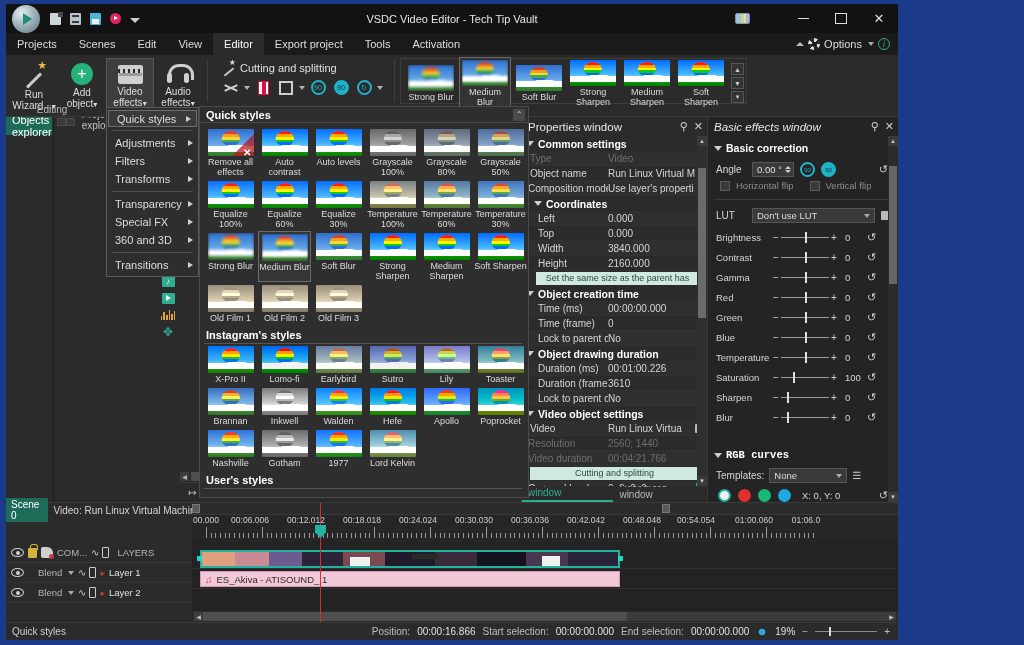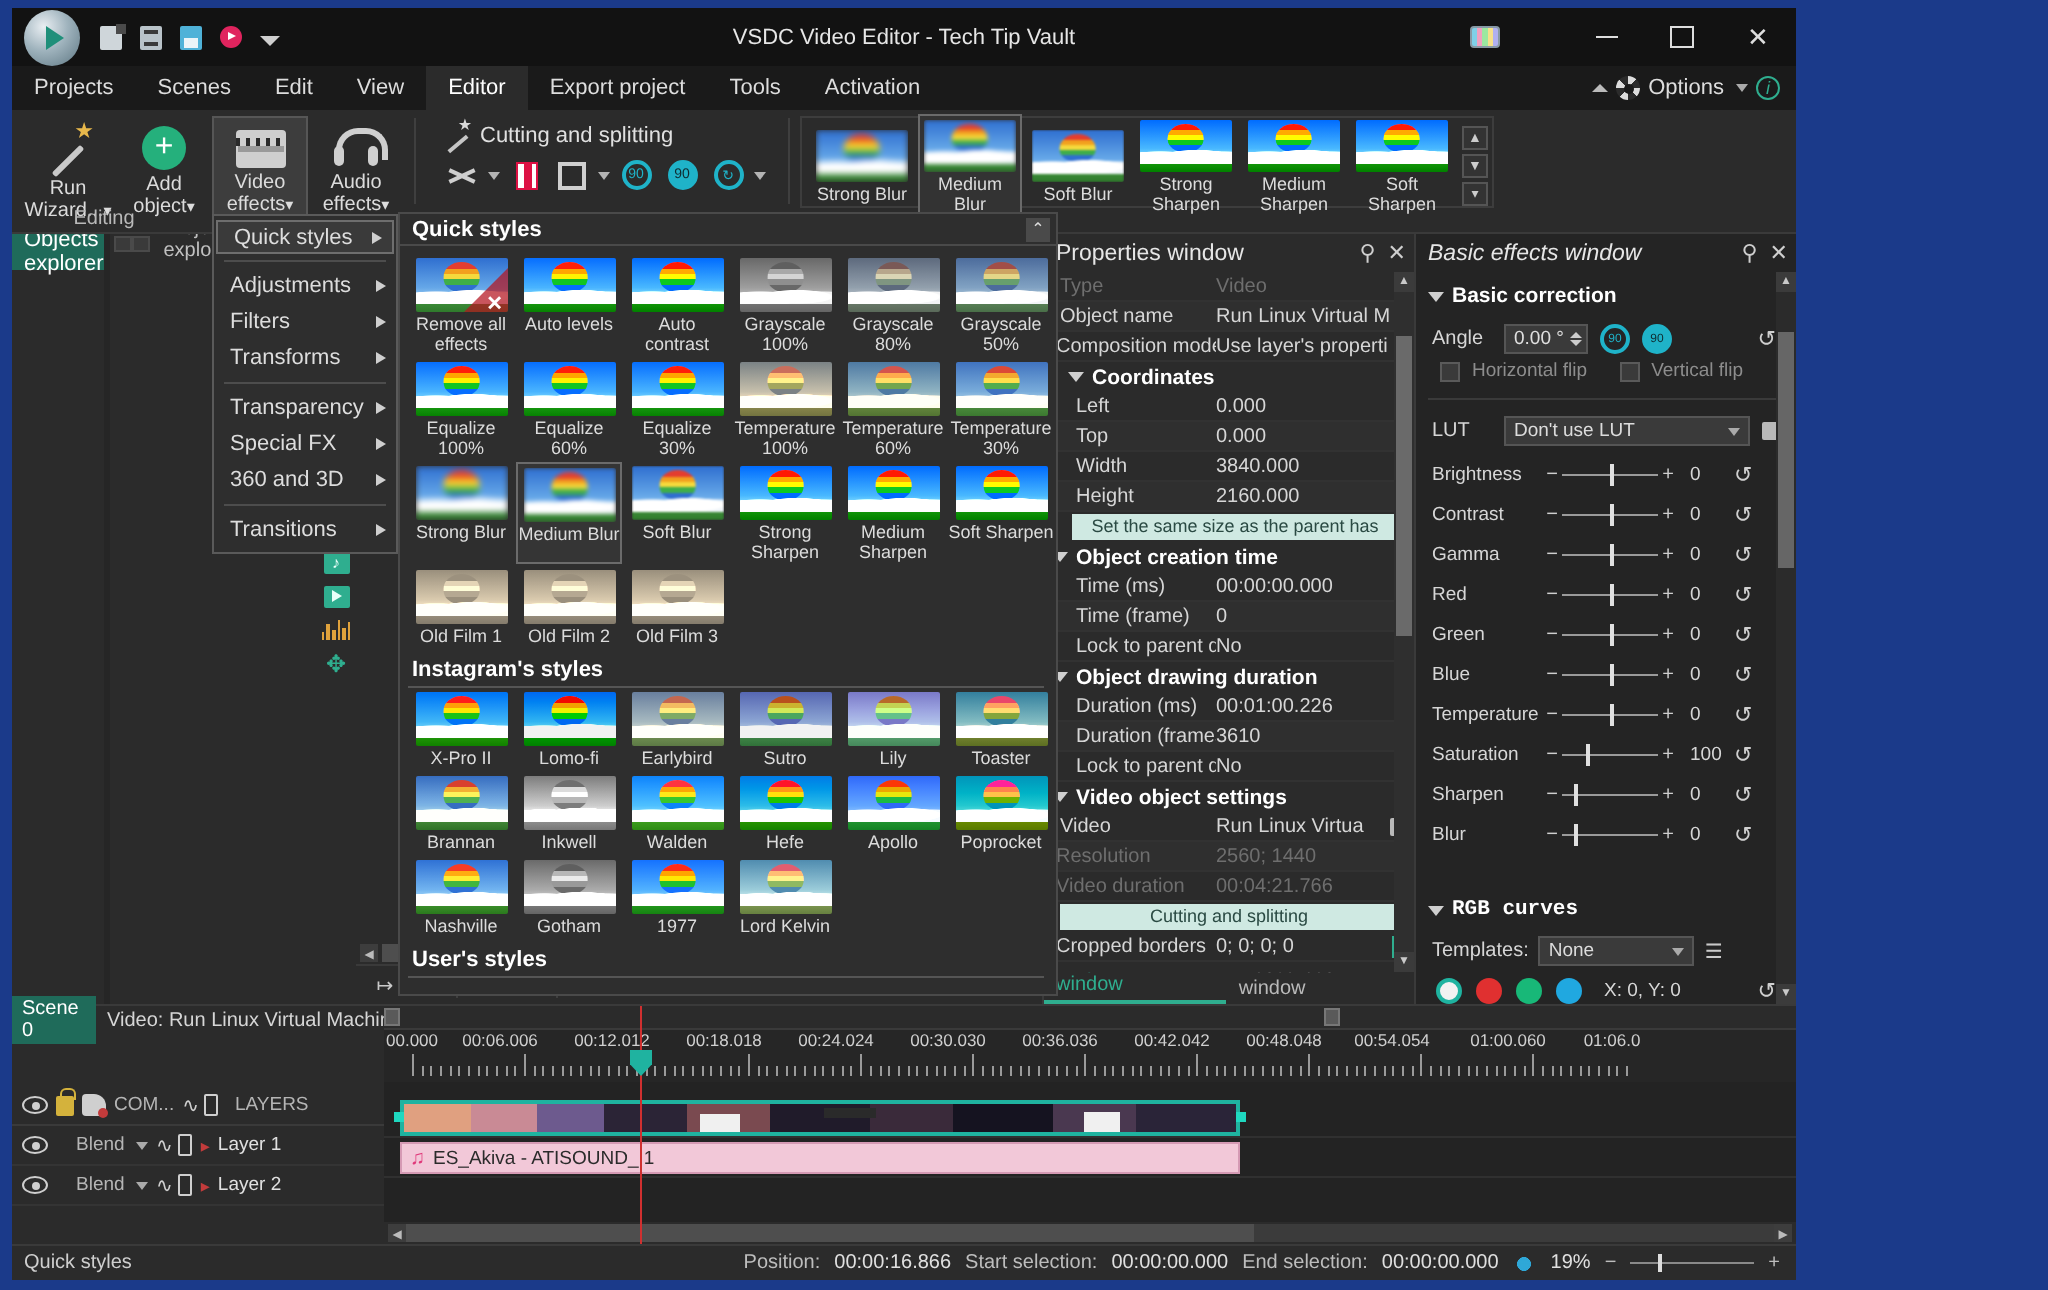--- a/index.html
+++ b/index.html
@@ -778,20 +778,24 @@
 
     <div class="propscol">
       <div class="pw-head">
         <span class="t">Properties window</span>
         <span class="pw-actions">
           <span>⚲</span>
           <span>✕</span>
         </span>
       </div>
       <div class="pw-body">
+        <div class="grp" style="padding-left:4px;">
+            <div class="tri"></div>
+            <span>Common settings</span>
+          </div>
         <div class="prow dim">
             <div class="pk">Type</div>
             <div class="pv">Video</div>
           </div>
         <div class="prow">
             <div class="pk">Object name</div>
             <div class="pv">Run Linux Virtual M</div>
           </div>
         <div class="prow">
             <div class="pk" style="padding-left:6px;">Composition mode</div>
@@ -1332,29 +1336,29 @@
       <div class="qs-grid" id="qs-grid-1">
           <div class="qs-item">
             <div class="qs-th">
               <div class="bal "></div>
               <div class="rm-x"></div>
             </div>
             <div class="qs-cap"><span>Remove all</span><br><span>effects</span></div>
           </div>
           <div class="qs-item">
             <div class="qs-th">
+              <div class="bal f-sharp"></div>
+            </div>
+            <div class="qs-cap">Auto contrast</div>
+          </div>
+          <div class="qs-item">
+            <div class="qs-th">
               <div class="bal f-eq"></div>
             </div>
             <div class="qs-cap">Auto levels</div>
-          </div>
-          <div class="qs-item">
-            <div class="qs-th">
-              <div class="bal f-sharp"></div>
-            </div>
-            <div class="qs-cap">Auto contrast</div>
           </div>
           <div class="qs-item">
             <div class="qs-th">
               <div class="bal f-gray"></div>
             </div>
             <div class="qs-cap"><span>Grayscale</span><br><span>100%</span></div>
           </div>
           <div class="qs-item">
             <div class="qs-th">
               <div class="bal f-gray80"></div>

